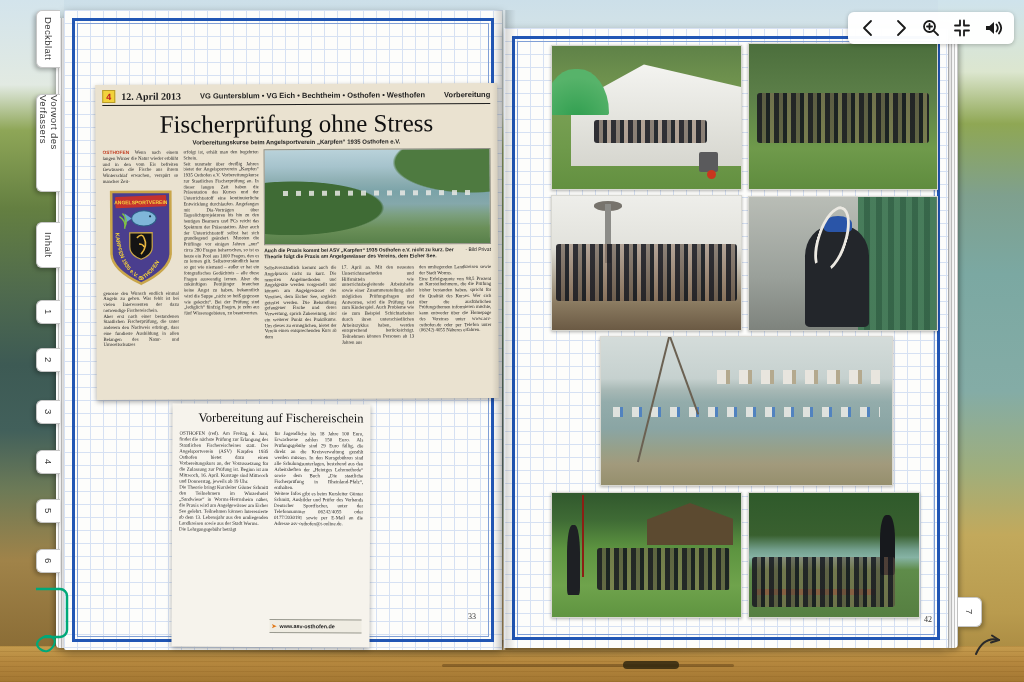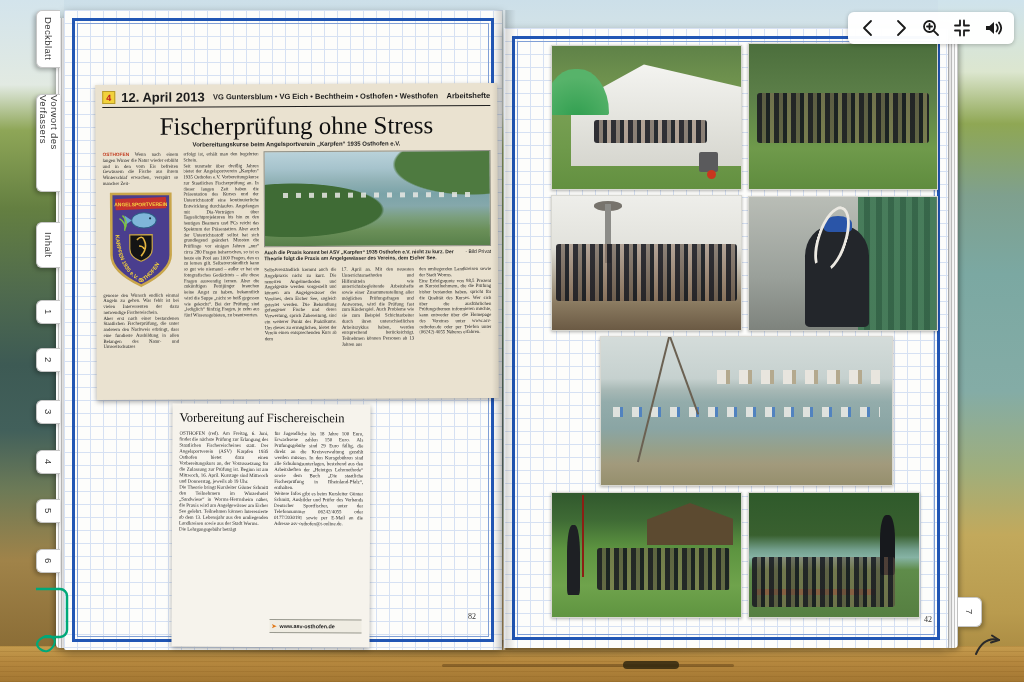--- a/index.html
+++ b/index.html
@@ -61,21 +61,21 @@
     justify-content:space-between; padding:0 10px; }
   .tool-btn { width:22px; height:22px; display:flex; align-items:center; justify-content:center; cursor:pointer; }
   .tool-btn svg { stroke:#1a1a1a; fill:none; stroke-width:1.8; stroke-linecap:round; stroke-linejoin:round; }
 
   
   .clip1 { position:absolute; left:96px; top:84px; width:402px; height:315px; background:#eae2d0;
     box-shadow:0 2px 5px rgba(0,0,0,.35); transform:rotate(-.3deg); padding:5px 7px 4px; color:#1d1d1d; }
   .np-head { display:flex; align-items:center; gap:6px; border-bottom:1.5px solid #1d1d1d; padding-bottom:2px; }
   .ed-box { width:13px; height:13px; background:#f2d23c; border:1px solid #b79b2a; color:#c22020;
     font-weight:bold; font-size:9px; display:flex; align-items:center; justify-content:center; }
-  .np-date { font-weight:bold; font-size:13px; }
+  .np-date { font-weight:bold; font-size:10px;font-family:Liberation Serif, serif; }
   .np-regions { flex:1; text-align:center; font-weight:bold; font-size:7.5px; }
   .np-brand { font-weight:bold; font-size:7.5px; }
   .np-headline { font-family:"Liberation Serif",serif; font-size:25px; text-align:center; margin:5px 0 1px; color:#101010; }
   .np-sub { text-align:center; font-size:6px; font-weight:bold; margin-bottom:4px; }
   .np-body { display:flex; gap:5px; height:234px; }
   .ncol { flex:1; font-family:"Liberation Serif",serif; font-size:4.8px; line-height:1.2; text-align:justify;
     color:#242424; white-space:pre-line; overflow:hidden; }
   .ncol-first { display:flex; flex-direction:column; }
   .lead-word { color:#c03a1e; font-weight:bold; font-family:"Liberation Sans",sans-serif; }
   .np-right3 { flex:3; display:flex; flex-direction:column; }
@@ -87,21 +87,21 @@
   .nphoto-boats { position:absolute; left:8%; top:44%; width:84%; height:5%;
     background:repeating-linear-gradient(90deg,#e8e8e4 0 5px, rgba(0,0,0,0) 5px 13px); opacity:.85; }
   .ncap { font-size:5px; font-weight:bold; line-height:1.25; margin:2px 0 3px; height:15px; overflow:hidden; }
   .ncap .credit { float:right; font-weight:normal; }
   .np-row3 { display:flex; gap:5px; flex:1; }
   .badge-wrap { display:flex; justify-content:center; margin:2px 0; }
 
   
   .clip2 { position:absolute; left:172px; top:404px; width:198px; height:243px; background:#f6f3ec;
     box-shadow:0 2px 5px rgba(0,0,0,.35); transform:rotate(.25deg); padding:7px 7px 5px; color:#1d1d1d; }
-  .c2-headline { font-family:"Liberation Serif",serif; font-size:12.5px; text-align:left; margin-bottom:5px; color:#101010; }
+  .c2-headline { font-family:"Liberation Serif",serif; font-size:12.5px; text-align:right; margin-bottom:5px; color:#101010; }
   .c2-cols { display:flex; gap:6px; height:188px; }
   .scol { flex:1; font-family:"Liberation Serif",serif; font-size:4.9px; line-height:1.22; text-align:justify;
     color:#242424; white-space:pre-line; overflow:hidden; }
   .asv-link { position:absolute; right:8px; bottom:14px; width:92px; border-top:1px solid #9a9a90;
     border-bottom:1px solid #9a9a90; padding:3px 2px; display:flex; align-items:center; gap:3px;
     font-size:5.4px; font-weight:bold; background:#efece2; }
   .link-arrow { color:#e07818; font-size:6px; line-height:1; }
 
   
   .photo { position:absolute; box-shadow:0 1px 3px rgba(0,0,0,.3); overflow:hidden; border:1px solid #d8d8d2; }
@@ -185,21 +185,21 @@
     <div class="page-frame">
         <div class="page-frame-inner"></div>
       </div>
   </div>
 
   <div class="clip1">
     <div class="np-head">
       <div class="ed-box">4</div>
       <div class="np-date">12. April 2013</div>
       <div class="np-regions">VG Guntersblum • VG Eich • Bechtheim • Osthofen • Westhofen</div>
-      <div class="np-brand">Arbeitshefte</div>
+      <div class="np-brand">Vorbereitung</div>
     </div>
     <div class="np-headline">Fischerprüfung ohne Stress</div>
     <div class="np-sub">Vorbereitungskurse beim Angelsportverein „Karpfen“ 1935 Osthofen e.V.</div>
     <div class="np-body">
       <div class="ncol ncol-first">
         <div><span class="lead-word">OSTHOFEN</span><span> Wenn nach einem langen Winter die Natur wieder erblüht und in den vom Eis befreiten Gewässern die Fische aus ihrem Winterschlaf erwachen, verspürt so mancher Zeit-</span></div>
         <div class="badge-wrap">
           <svg width="66" height="102" viewBox="0 0 64 100">
             <path d="M3,5 h58 v60 q0,16 -29,30 q-29,-14 -29,-30 z" fill="#4a3e8e" stroke="#c9a64b" stroke-width="2.5"></path>
             <rect x="7" y="9" width="50" height="11" fill="#c4322e" rx="1" transform="rotate(-2 32 14)"></rect>
@@ -245,21 +245,21 @@
 Die Lehrgangsgebühr beträgt</div>
       <div class="scol">für Jugendliche bis 18 Jahre 100 Euro, Erwachsene zahlen 150 Euro. Als Prüfungsgebühr sind 29 Euro fällig, die direkt an die Kreisverwaltung gezahlt werden müssen. In den Kursgebühren sind alle Schulungsunterlagen, bestehend aus den Arbeitsheften der „Heintges Lehrmethode“ sowie dem Buch „Die staatliche Fischerprüfung in Rheinland-Pfalz“, enthalten.
 Weitere Infos gibt es beim Kursleiter Günter Schmitt, Ausbilder und Prüfer des Verbands Deutscher Sportfischer, unter der Telefonnummer 06242/4055 oder 0177/2030191 sowie per E-Mail an die Adresse asv-osthofen@t-online.de.</div>
     </div>
     <div class="asv-link">
       <span class="link-arrow">➤</span>
       <span>www.asv-osthofen.de</span>
     </div>
   </div>
 
-  <div class="pagenum" style="left:468px; top:612px;">82</div>
+  <div class="pagenum" style="left:468px; top:612px;">33</div>
   <div class="pagenum" style="left:924px; top:615px;">42</div>
 
   <div class="photo p1">
     <div class="p1-tent"></div>
     <div class="p1-umbrella"></div>
     <div class="crowd" style="left:22%; top:52%; width:60%; height:16%;"></div>
     <div class="p1-cart"></div>
     <div class="p1-wheel"></div>
   </div>
   <div class="photo p2">

